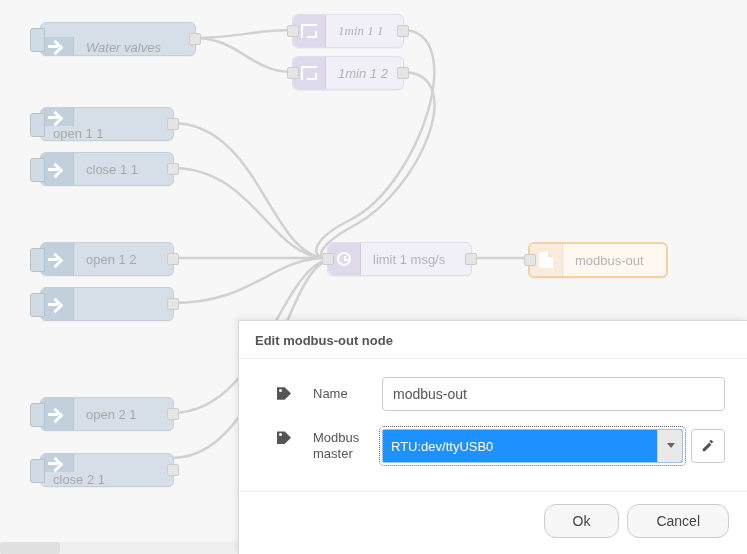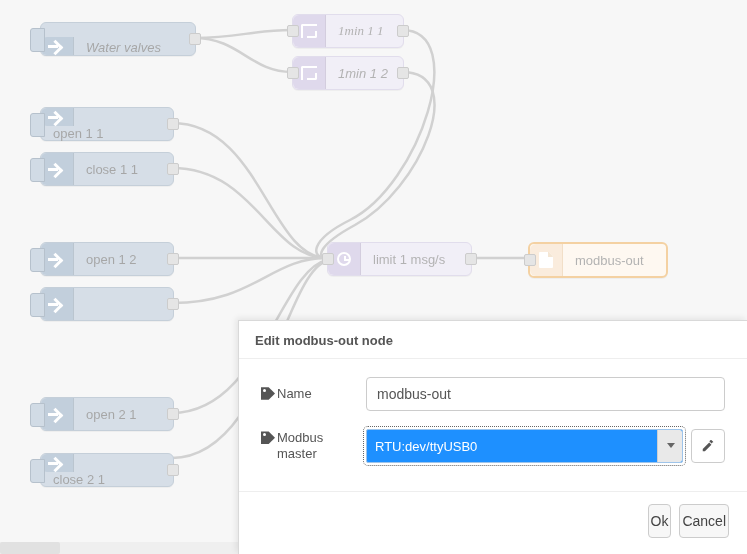--- a/index.html
+++ b/index.html
@@ -61,34 +61,34 @@
   .ico.file::after{content:"";position:absolute;right:0;top:0;width:5px;height:5px;background:#e6c8a1;}
   
   .ital{font-style:italic;}
   
   #fade{position:absolute;inset:0;background:var(--overlay);}
   
   #panel{position:absolute;right:0;bottom:0;width:508px;background:var(--panel-bg);border-top:1px solid var(--panel-border);border-left:1px solid var(--panel-border);box-shadow:-2px -2px 6px rgba(0,0,0,.08);}
   #panel .hdr{padding:12px 16px 10px;font-weight:bold;color:#555;border-bottom:1px solid #eee;}
   #panel .body{padding:18px 22px 10px;}
   .row{display:flex;align-items:center;margin-bottom:18px;}
-  .row .rlabel{width:105px;display:flex;align-items:flex-start;gap:2px;color:#555;line-height:1.2;}
+  .row .rlabel{width:105px;display:flex;align-items:flex-start;gap:22px;color:#555;line-height:1.2;margin-left:16px;}
   .row .rlabel .tag{width:14px;height:14px;position:relative;flex:none;margin-top:1px;}
   .row .rlabel .tag::before{content:"";position:absolute;inset:0;background:#555;clip-path:polygon(0 0,55% 0,100% 45%,55% 90%,0 90%,0 0);} 
   .row .rlabel .tag::after{content:"";position:absolute;left:2px;top:2px;width:3px;height:3px;border-radius:50%;background:#fff;}
   .row .ctrl{flex:1;display:flex;gap:8px;align-items:center;}
   input[type=text]{height:34px;border:1px solid #ccc;border-radius:4px;padding:0 10px;font-size:14px;color:#555;width:100%;box-sizing:border-box;}
   .select{position:relative;flex:1;}
   .select select{appearance:none;-webkit-appearance:none;width:100%;height:34px;border:1px solid #9ec4ea;background:var(--sel);color:#fff;padding:0 28px 0 8px;font-size:13px;border-radius:2px;outline:1px dotted #666;outline-offset:2px;}
   .select::after{content:"";position:absolute;right:1px;top:1px;width:24px;height:32px;background:#e9e9e9;border-left:1px solid #cfcfcf;pointer-events:none;border-radius:0 2px 2px 0;}
   .select::before{content:"";position:absolute;right:8px;top:14px;width:0;height:0;border-left:4px solid transparent;border-right:4px solid transparent;border-top:5px solid #666;z-index:2;pointer-events:none;}
   .iconbtn{width:34px;height:34px;border:1px solid #ccc;border-radius:4px;background:#fff;display:flex;align-items:center;justify-content:center;cursor:pointer;}
   .iconbtn svg{width:14px;height:14px;fill:#555;}
   #panel .ftr{display:flex;justify-content:flex-end;gap:8px;padding:12px 18px 16px;border-top:1px solid #eee;}
-  .btn{height:34px;padding:0 2px;border:1px solid #ccc;background:#f7f7f7;border-radius:4px;font-size:14px;color:#444;cursor:pointer;}
+  .btn{height:34px;padding:0 28px;border:1px solid #ccc;background:#f7f7f7;border-radius:12px;font-size:14px;color:#444;cursor:pointer;}
   
   #scroll{position:absolute;left:0;bottom:0;width:239px;height:12px;background:#dcdcdc;}
   #scroll::before{content:"";position:absolute;left:0;top:0;height:12px;width:60px;background:#bdbdbd;border-radius:2px;}
 </style>
 </head>
 <body>
 <div id="stage">
 
 <svg class="wires">
 

